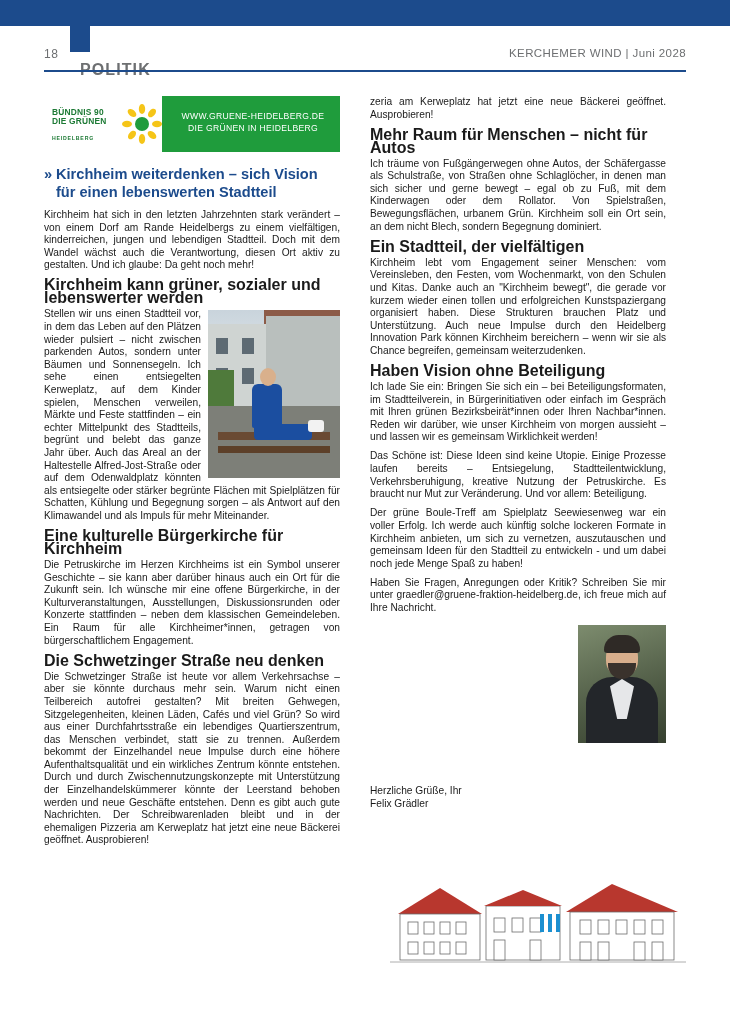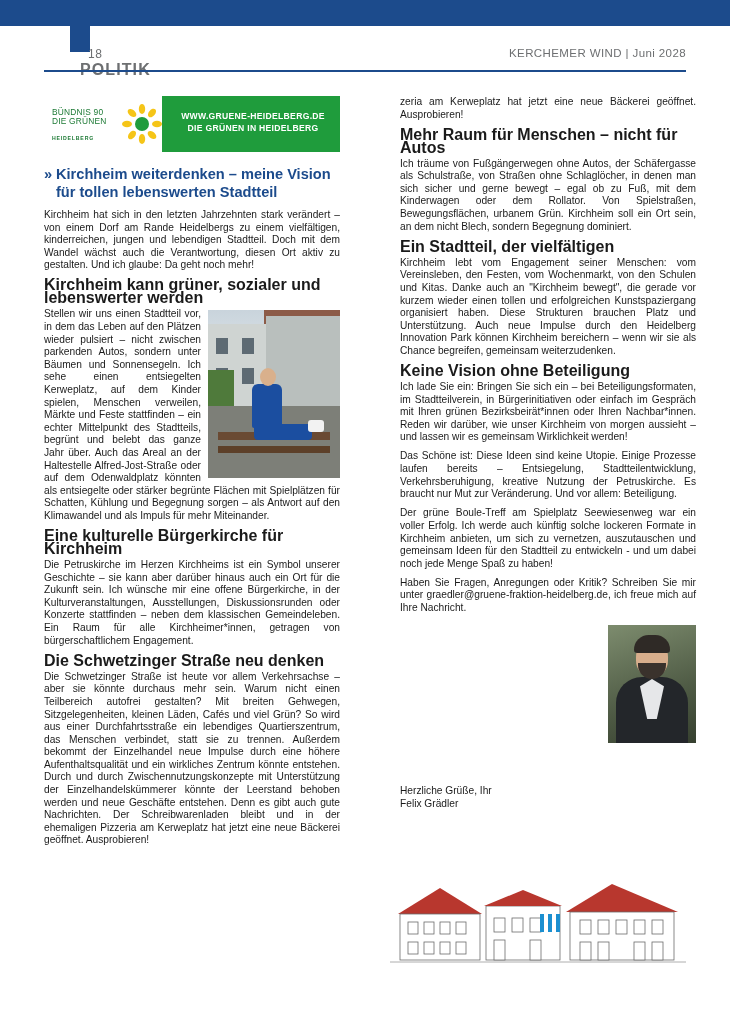--- a/index.html
+++ b/index.html
@@ -43,21 +43,20 @@
     font-size: 11.5px;
     color: #6d6f71;
     letter-spacing: 0.6px;
   }
   .runhead .pagenum {
     position: absolute;
     left: 0; top: 3px;
     font-weight: normal;
     font-size: 12px;
     color: #6d6f71;
-    margin-left: 44px;
   }
   .runhead .section {
     position: absolute;
     left: 36px; top: 17px;
     font-weight: bold;
     font-size: 16px;
     letter-spacing: 1.1px;
     color: #6d6f71;
   }
   .runhead .pub {
@@ -79,21 +78,21 @@
   
   .col {
     position: absolute;
     top: 96px;
     width: 296px;
     font-size: 10.2px;
     line-height: 12.6px;
     text-align: justify;
   }
   .col-left { left: 44px; }
-  .col-right { left: 400px; }
+  .col-right { left: 370px; }
 
   .col p {
     margin: 0 0 6.5px 0;
     hyphens: auto;
   }
   h3.sub {
     font-size: 16px;
     line-height: 13px;
     font-weight: bold;
     margin: 3px 0 4px 0;
@@ -122,21 +121,21 @@
     top: 8px;
     width: 40px;
     height: 40px;
   }
   .logo-banner .bundnis {
     position: absolute;
     left: 8px;
     top: 12px;
     width: 72px;
     font-size: 8.4px;
-    font-weight: normal;
+    font-weight: bold;
     line-height: 9.4px;
     color: #1d7a35;
     letter-spacing: 0.2px;
   }
   .logo-banner .heidelberg-small {
     position: absolute;
     left: 8px;
     top: 36px;
     font-size: 5.2px;
     font-weight: bold;
@@ -144,21 +143,21 @@
     letter-spacing: 0.8px;
   }
   .logo-banner .right-text {
     position: absolute;
     left: 124px;
     top: 14px;
     width: 170px;
     text-align: center;
     color: #ffffff;
     font-size: 8.6px;
-    font-weight: bold;
+    font-weight: normal;
     line-height: 12px;
     letter-spacing: 0.3px;
   }
 
   
   .headline {
     font-size: 14.6px;
     line-height: 17.5px;
     font-weight: bold;
     color: #1c4b8c;
@@ -326,21 +325,21 @@
       <circle cx="20" cy="20" r="7" fill="#1f9c3c"></circle>
     </svg>
     <div class="right-text">
       <span>WWW.GRUENE-HEIDELBERG.DE</span><br>
       <span>DIE GRÜNEN IN HEIDELBERG</span>
     </div>
   </div>
 
   <div class="headline">
     <span class="chev">»</span>
-    <span>Kirchheim weiterdenken – meine Vision für tollen lebenswerten Stadtteil</span>
+    <span>Kirchheim weiterdenken – sich Vision für einen lebenswerten Stadtteil</span>
   </div>
 
   <p>Kirchheim hat sich in den letzten Jahrzehnten stark verändert – von einem Dorf am Rande Heidelbergs zu einem vielfältigen, kinderreichen, jungen und lebendigen Stadtteil. Doch mit dem Wandel wächst auch die Verantwortung, diesen Ort aktiv zu gestalten. Und ich glaube: Da geht noch mehr!</p>
 
   <h3 class="sub">Kirchheim kann grüner, sozialer und lebenswerter werden</h3>
 
   <div class="photo-float">
     <div class="sky"></div>
     <div class="roof"></div>
     <div class="bldg1">
@@ -372,21 +371,21 @@
 <div class="col col-right">
 
   <p>zeria am Kerweplatz hat jetzt eine neue Bäckerei geöffnet. Ausprobieren!</p>
 
   <h3 class="sub">Mehr Raum für Menschen – nicht für Autos</h3>
   <p>Ich träume von Fußgängerwegen ohne Autos, der Schäfergasse als Schulstraße, von Straßen ohne Schlaglöcher, in denen man sich sicher und gerne bewegt – egal ob zu Fuß, mit dem Kinderwagen oder dem Rollator. Von Spielstraßen, Bewegungsflächen, urbanem Grün. Kirchheim soll ein Ort sein, an dem nicht Blech, sondern Begegnung dominiert.</p>
 
   <h3 class="sub">Ein Stadtteil, der vielfältigen</h3>
   <p>Kirchheim lebt vom Engagement seiner Menschen: vom Vereinsleben, den Festen, vom Wochenmarkt, von den Schulen und Kitas. Danke auch an "Kirchheim bewegt", die gerade vor kurzem wieder einen tollen und erfolgreichen Kunstspaziergang organisiert haben. Diese Strukturen brauchen Platz und Unterstützung. Auch neue Impulse durch den Heidelberg Innovation Park können Kirchheim bereichern – wenn wir sie als Chance begreifen, gemeinsam weiterzudenken.</p>
 
-  <h3 class="sub">Keine Vision ohne Beteiligung</h3>
+  <h3 class="sub">Haben Vision ohne Beteiligung</h3>
   <p>Ich lade Sie ein: Bringen Sie sich ein – bei Beteiligungsformaten, im Stadtteilverein, in Bürgerinitiativen oder einfach im Gespräch mit Ihren grünen Bezirksbeirät*innen oder Ihren Nachbar*innen. Reden wir darüber, wie unser Kirchheim von morgen aussieht – und lassen wir es gemeinsam Wirklichkeit werden!</p>
   <p>Das Schöne ist: Diese Ideen sind keine Utopie. Einige Prozesse laufen bereits – Entsiegelung, Stadtteilentwicklung, Verkehrsberuhigung, kreative Nutzung der Petruskirche. Es braucht nur Mut zur Veränderung. Und vor allem: Beteiligung.</p>
   <p>Der grüne Boule-Treff am Spielplatz Seewiesenweg war ein voller Erfolg. Ich werde auch künftig solche lockeren Formate in Kirchheim anbieten, um sich zu vernetzen, auszutauschen und gemeinsam Ideen für den Stadtteil zu entwickeln - und um dabei noch jede Menge Spaß zu haben!</p>
 
   <p>Haben Sie Fragen, Anregungen oder Kritik? Schreiben Sie mir unter graedler@gruene-fraktion-heidelberg.de, ich freue mich auf Ihre Nachricht.</p>
 
   <div class="portrait">
     <div class="bg"></div>
     <div class="body"></div>
     <div class="shirt"></div>

